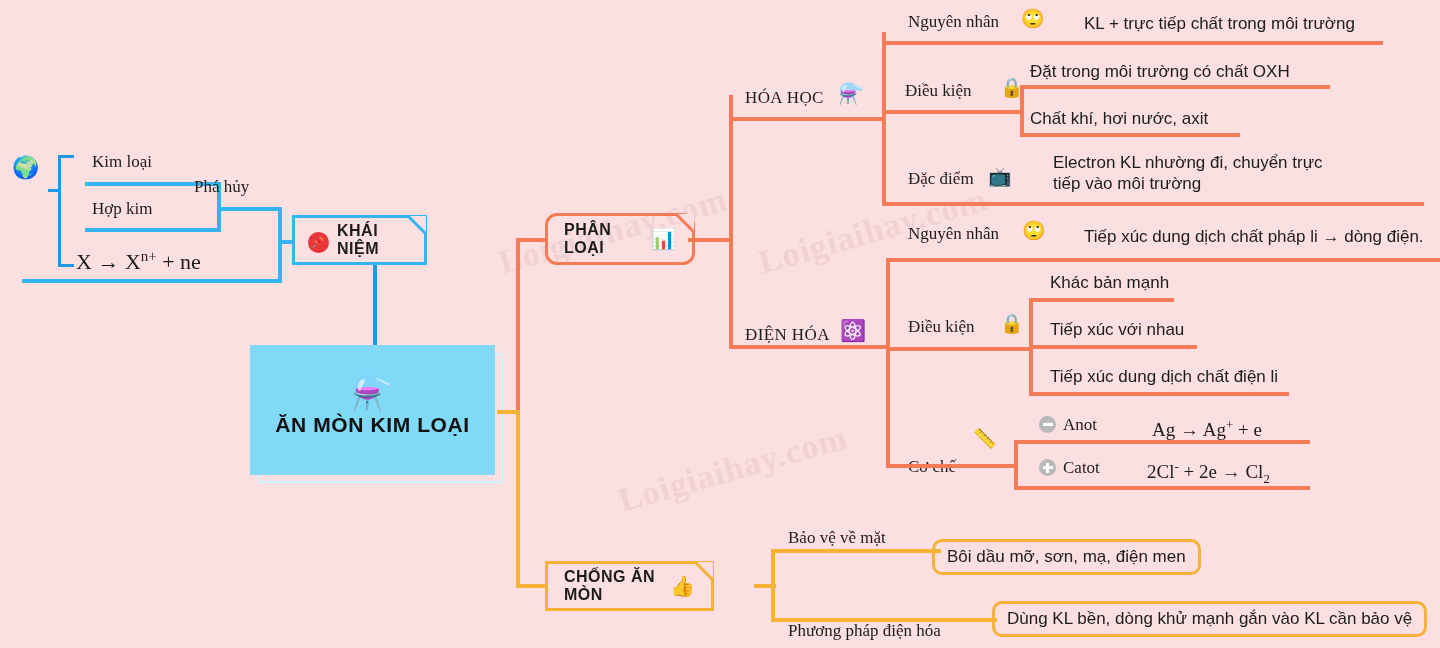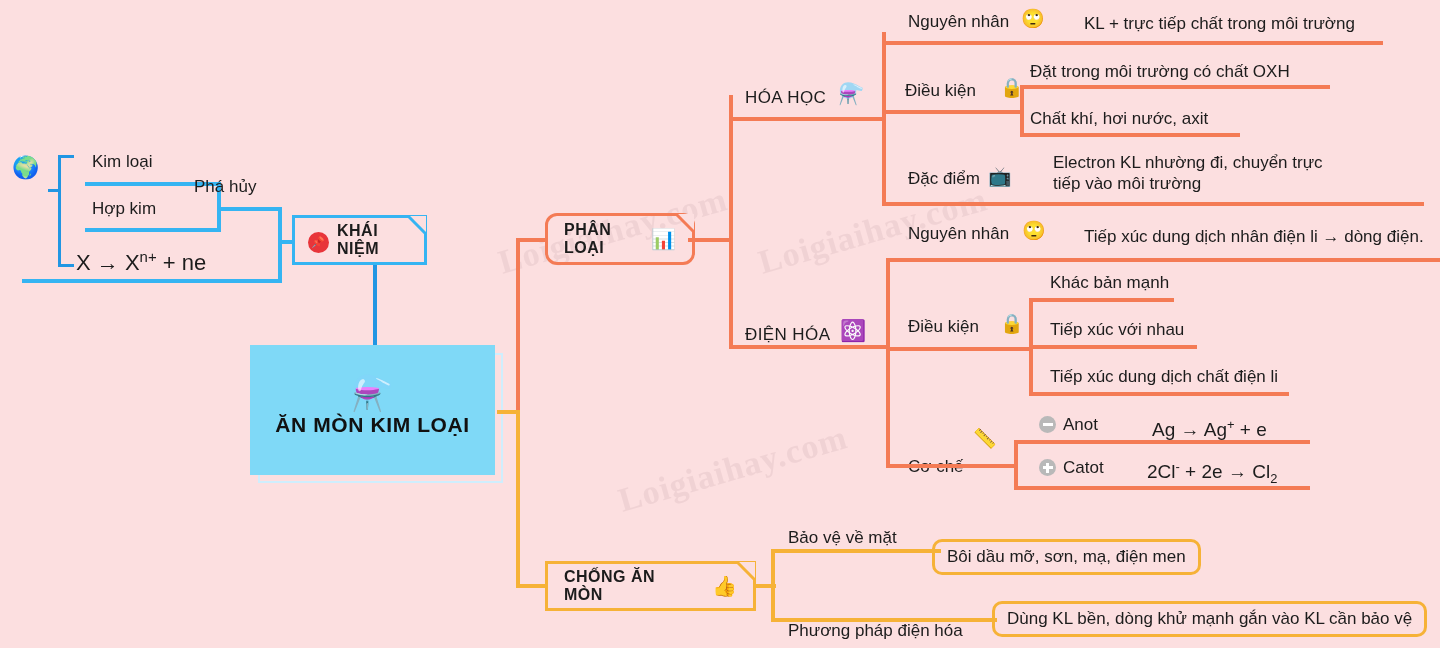--- a/index.html
+++ b/index.html
@@ -43,20 +43,21 @@
     color:#1c1c1c;
     white-space:nowrap;
   }
   .txt.wrap{white-space:normal;}
   .lbl{
     position:absolute;
     font-size:17px;
     line-height:21px;
     color:#1c1c1c;
     white-space:nowrap;
+    font-family:Liberation Serif, serif;
   }
 
   
   .emoji{
     position:absolute;
     font-size:17px;
     line-height:20px;
     user-select:none;
   }
 
@@ -236,21 +237,21 @@
   <div class="txt wrap" style="left:1053px;top:152px;width:280px;">Electron KL nhường đi, chuyển trực tiếp vào môi trường</div>
 
   <div class="lbl" style="left:745px;top:324px;font-size:17px;letter-spacing:.4px;">ĐIỆN HÓA</div>
   <span class="emoji" style="left:840px;top:321px;font-size:21px;">⚛️</span>
   <div class="ln h orange" style="left:729px;top:345px;width:160px;"></div>
   <div class="ln v orange" style="left:886px;top:258px;height:208px;"></div>
 
   <div class="lbl" style="left:908px;top:223px;">Nguyên nhân</div>
   <span class="emoji" style="left:1022px;top:221px;font-size:19px;">🙄</span>
   <div class="ln h orange" style="left:886px;top:258px;width:554px;"></div>
-  <div class="txt" style="left:1084px;top:226px;">Tiếp xúc dung dịch nhân điện li → dòng điện.</div>
+  <div class="txt" style="left:1084px;top:226px;">Tiếp xúc dung dịch chất pháp li → dòng điện.</div>
 
   <div class="lbl" style="left:908px;top:316px;">Điều kiện</div>
   <span class="emoji" style="left:1000px;top:314px;font-size:19px;">🔒</span>
   <div class="ln h orange" style="left:886px;top:347px;width:146px;"></div>
   <div class="ln v orange" style="left:1029px;top:298px;height:96px;"></div>
 
   <div class="txt" style="left:1050px;top:272px;">Khác bản mạnh</div>
   <div class="ln h orange" style="left:1029px;top:298px;width:145px;"></div>
 
   <div class="txt" style="left:1050px;top:319px;">Tiếp xúc với nhau</div>
@@ -271,21 +272,21 @@
   </div>
   <div class="ln h orange" style="left:1014px;top:440px;width:296px;"></div>
 
   <div class="badge plus" style="left:1039px;top:459px;"></div>
   <div class="lbl" style="left:1063px;top:457px;">Catot</div>
   <div class="lbl" style="left:1147px;top:456px;font-size:19px;">
     <span>2Cl</span><sup>-</sup><span> + 2e → Cl</span><sub>2</sub>
   </div>
   <div class="ln h orange" style="left:1014px;top:486px;width:296px;"></div>
 
-  <div class="card yellow-card" style="left:545px;top:561px;width:211px;height:50px;">
+  <div class="card yellow-card" style="left:545px;top:561px;width:169px;height:50px;">
     <span class="ctext">CHỐNG ĂN MÒN</span>
     <span class="emoji" style="position:static;font-size:20px;">👍</span>
     <svg class="fold" viewBox="0 0 18 18">
       <polygon points="0,0 18,0 18,18" fill="#fcdfe0"></polygon>
       <polyline points="0,0 18,18" stroke="#f6b237" stroke-width="3" fill="none"></polyline>
     </svg>
   </div>
 
   <div class="ln h yellow" style="left:754px;top:584px;width:22px;"></div>
   <div class="ln v yellow" style="left:771px;top:549px;height:72px;"></div>

